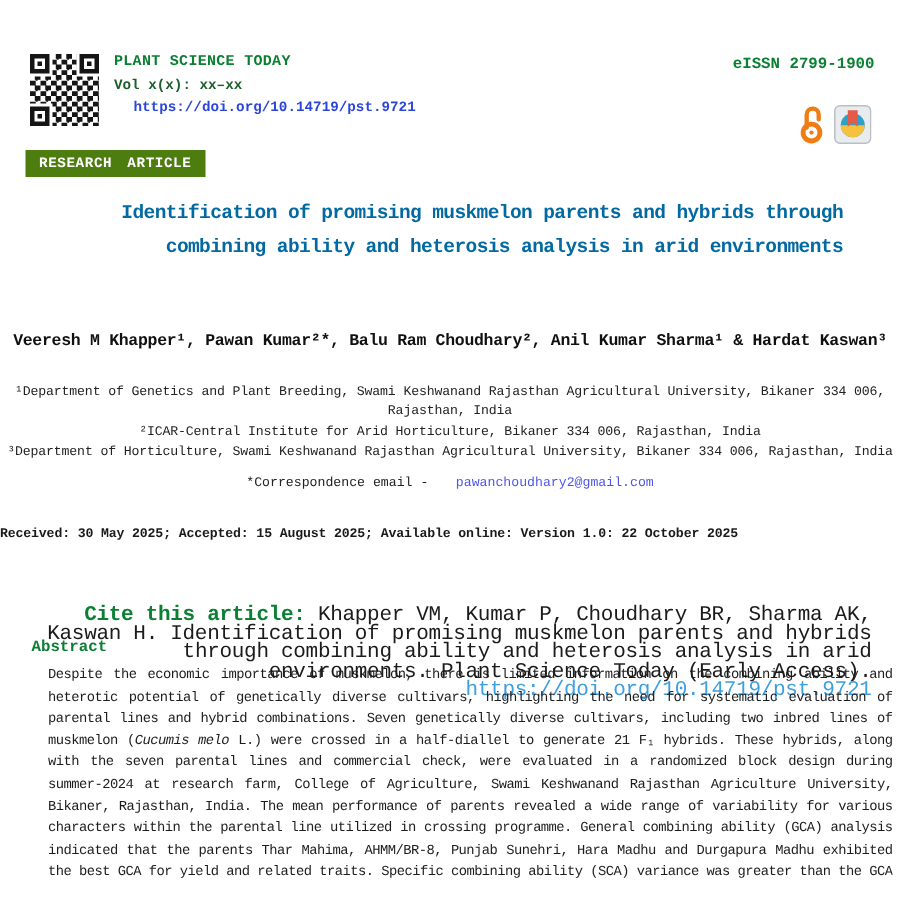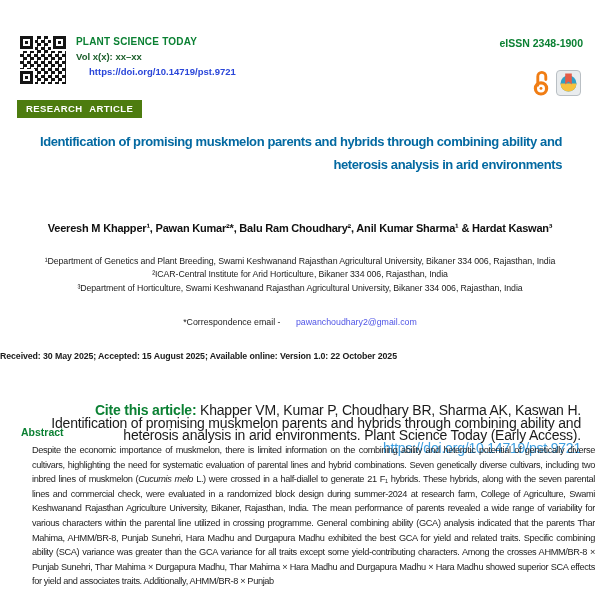--- a/index.html
+++ b/index.html
@@ -1,18 +1,18 @@
 <!DOCTYPE html>
 <html><head>
 <meta charset="utf-8">
 <style>
   html,body{margin:0;padding:0;background:#fff;}
   .page{
     position:relative;width:600px;height:600px;background:#ffffff;overflow:hidden;
-    font-family:Liberation Sans, sans-serif;color:#1d1d1d;
+    font-family:Liberation Mono, monospace;color:#1d1d1d;
   }
   a{text-decoration:none;cursor:pointer;padding-left:13px;}
   
   .qr{position:absolute;left:20px;top:36px;width:46px;height:48px;
       background-image:repeating-conic-gradient(#151515 0% 25%, #ffffff 0% 50%);
       background-size:7px 7px;}
   .qr .finder{position:absolute;width:13px;height:13px;border:3px solid #151515;background:#fff;box-sizing:border-box;box-shadow:0 0 0 2px #fff;}
   .qr .finder::after{content:"";position:absolute;left:2px;top:2px;width:3px;height:3px;background:#151515;}
   .qr .f-tl{left:0;top:0;} .qr .f-tr{right:0;top:0;} .qr .f-bl{left:0;bottom:0;}
   .pubinfo{position:absolute;left:76px;top:37px;line-height:1;}
@@ -53,21 +53,21 @@
     <div class="finder f-tr"></div>
     <div class="finder f-bl"></div>
   </div>
 
   <div class="pubinfo">
     <div class="journal">PLANT SCIENCE TODAY</div>
     <div class="vol">Vol x(x): xx–xx</div>
     <a class="doi">https://doi.org/10.14719/pst.9721</a>
   </div>
 
-  <div class="eissn">eISSN 2348-1900</div>
+  <div class="eissn">eISSN 2799-1900</div>
 
   <div class="badges">
     <span>
       <svg width="16" height="28" viewBox="0 0 20 34">
         <path d="M6 21 V10 a5 5 0 0 1 10 0 v4" fill="none" stroke="#f07d14" stroke-width="3.6" stroke-linecap="round"></path>
         <circle cx="10" cy="25" r="7" fill="none" stroke="#f07d14" stroke-width="4"></circle>
         <circle cx="10" cy="25" r="1.8" fill="#f07d14"></circle>
       </svg>
     </span>
     <span>

